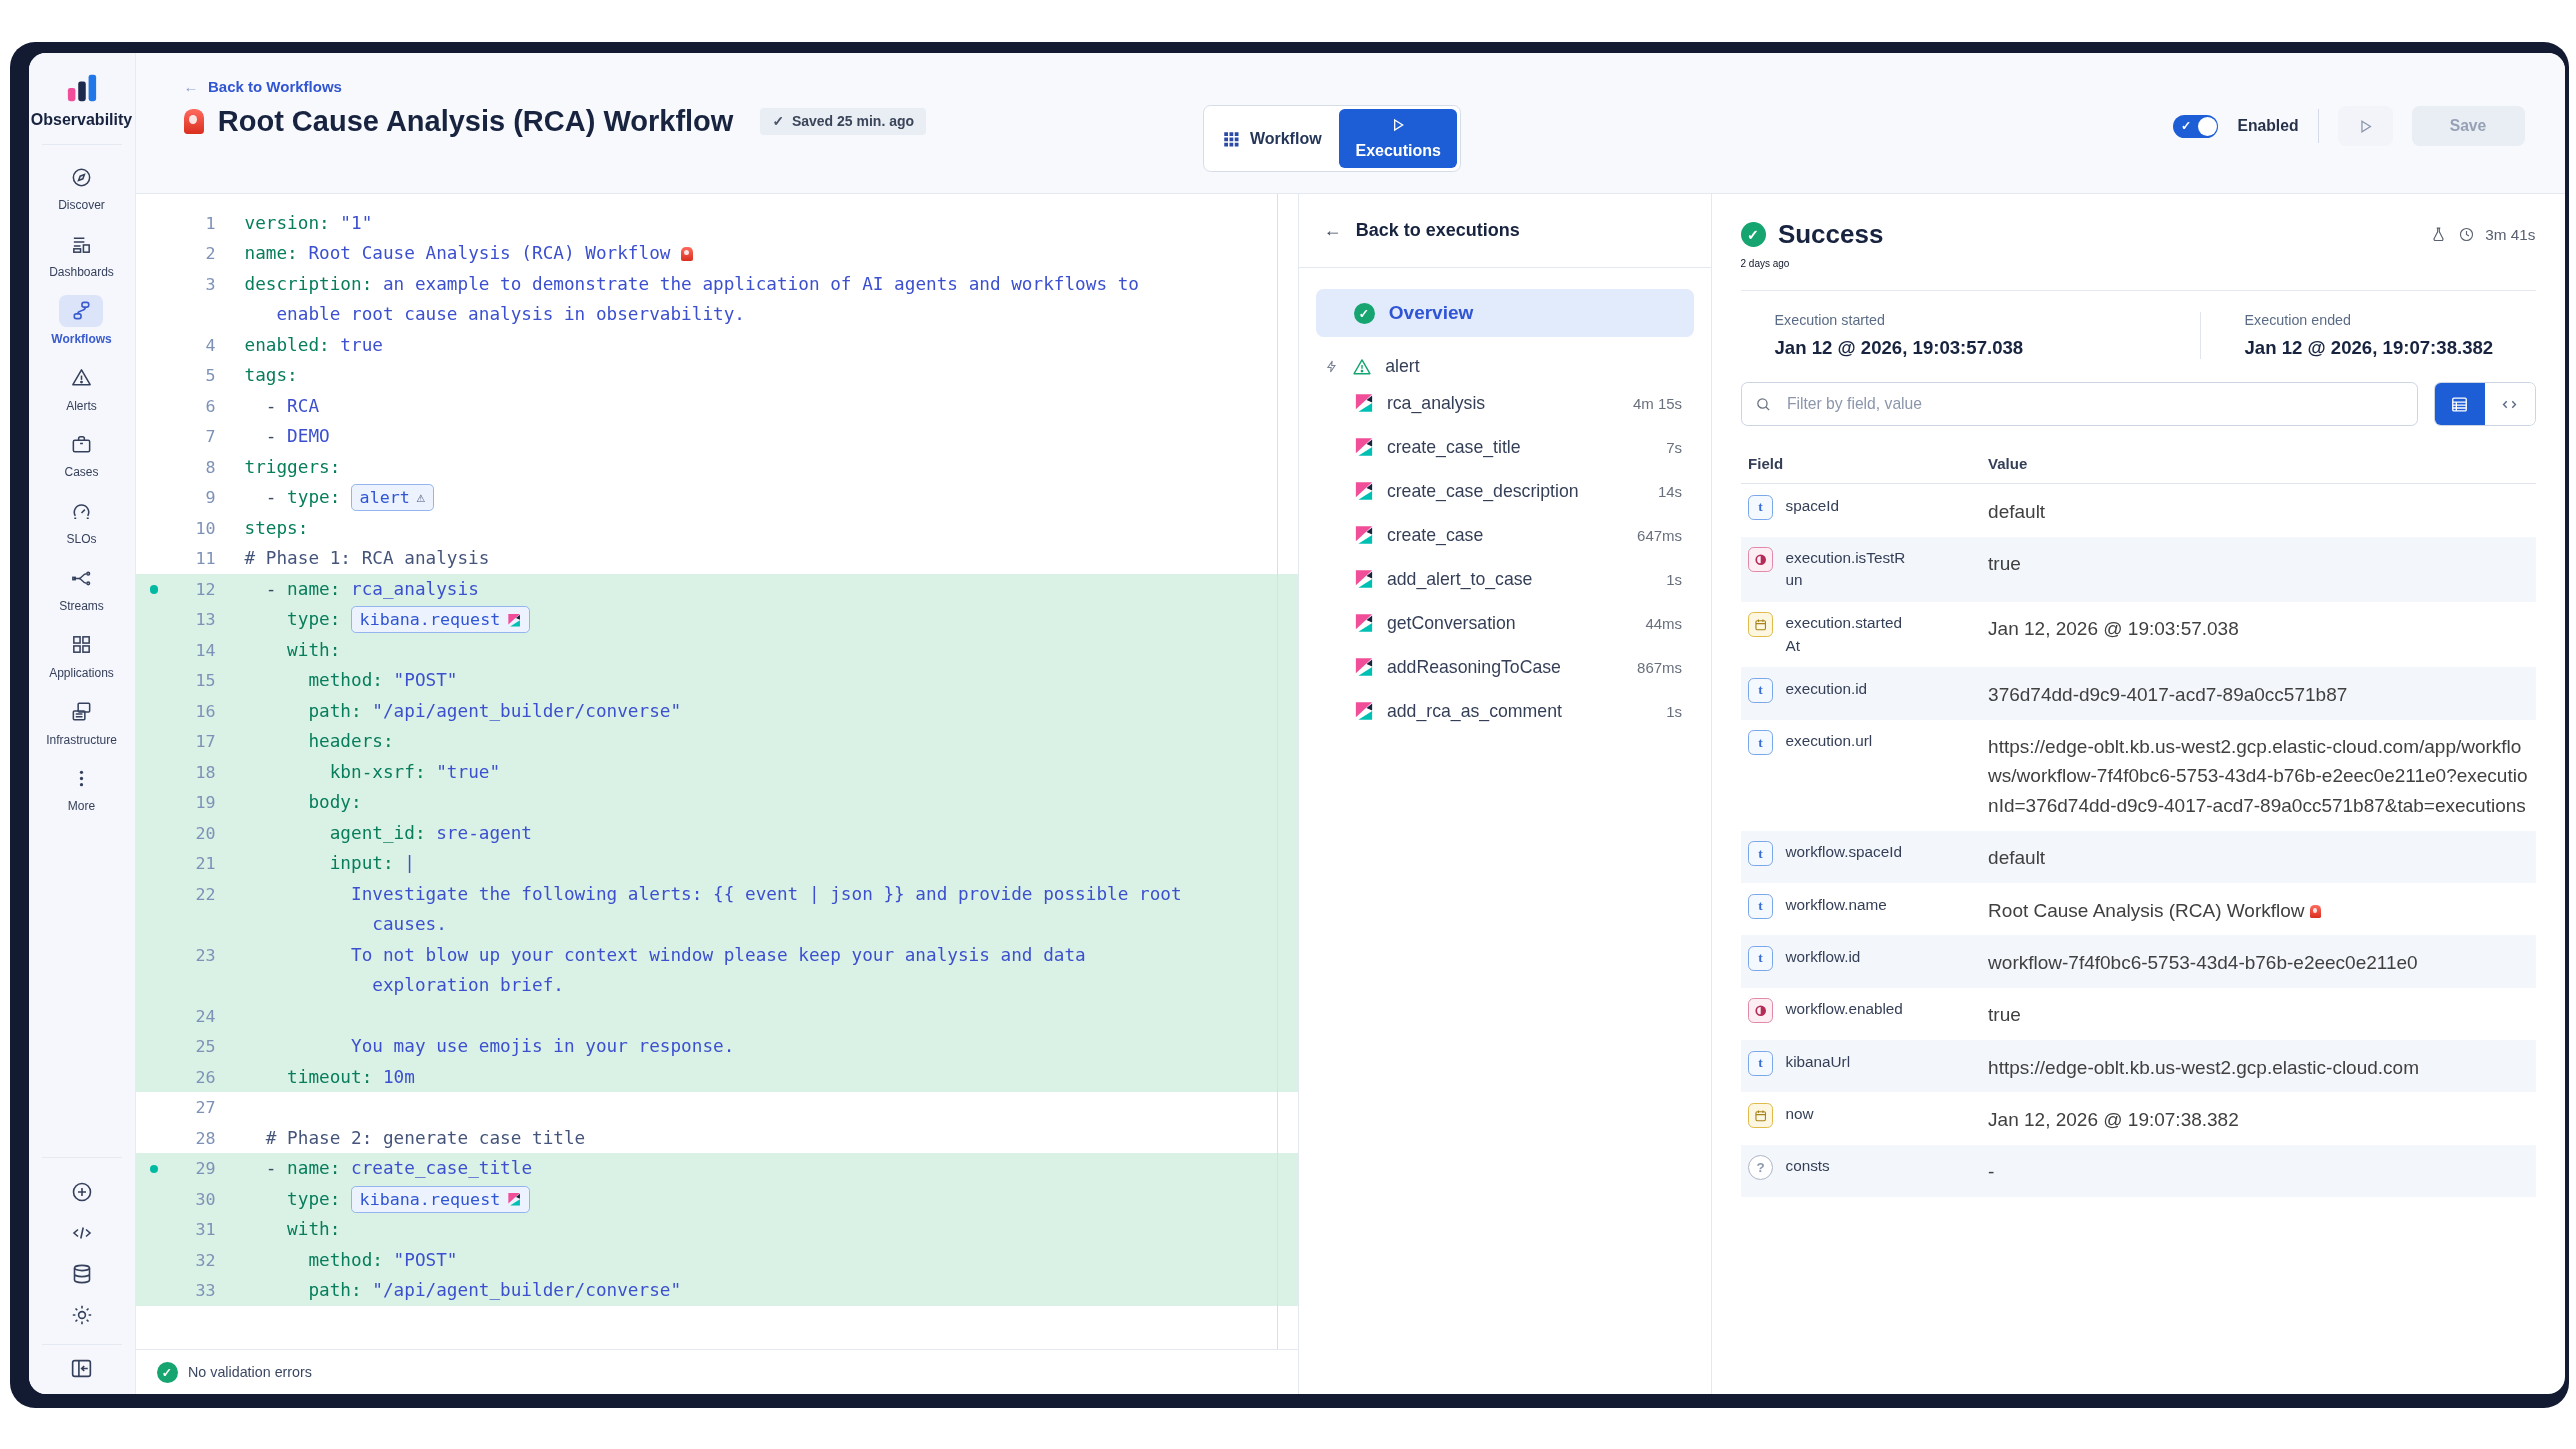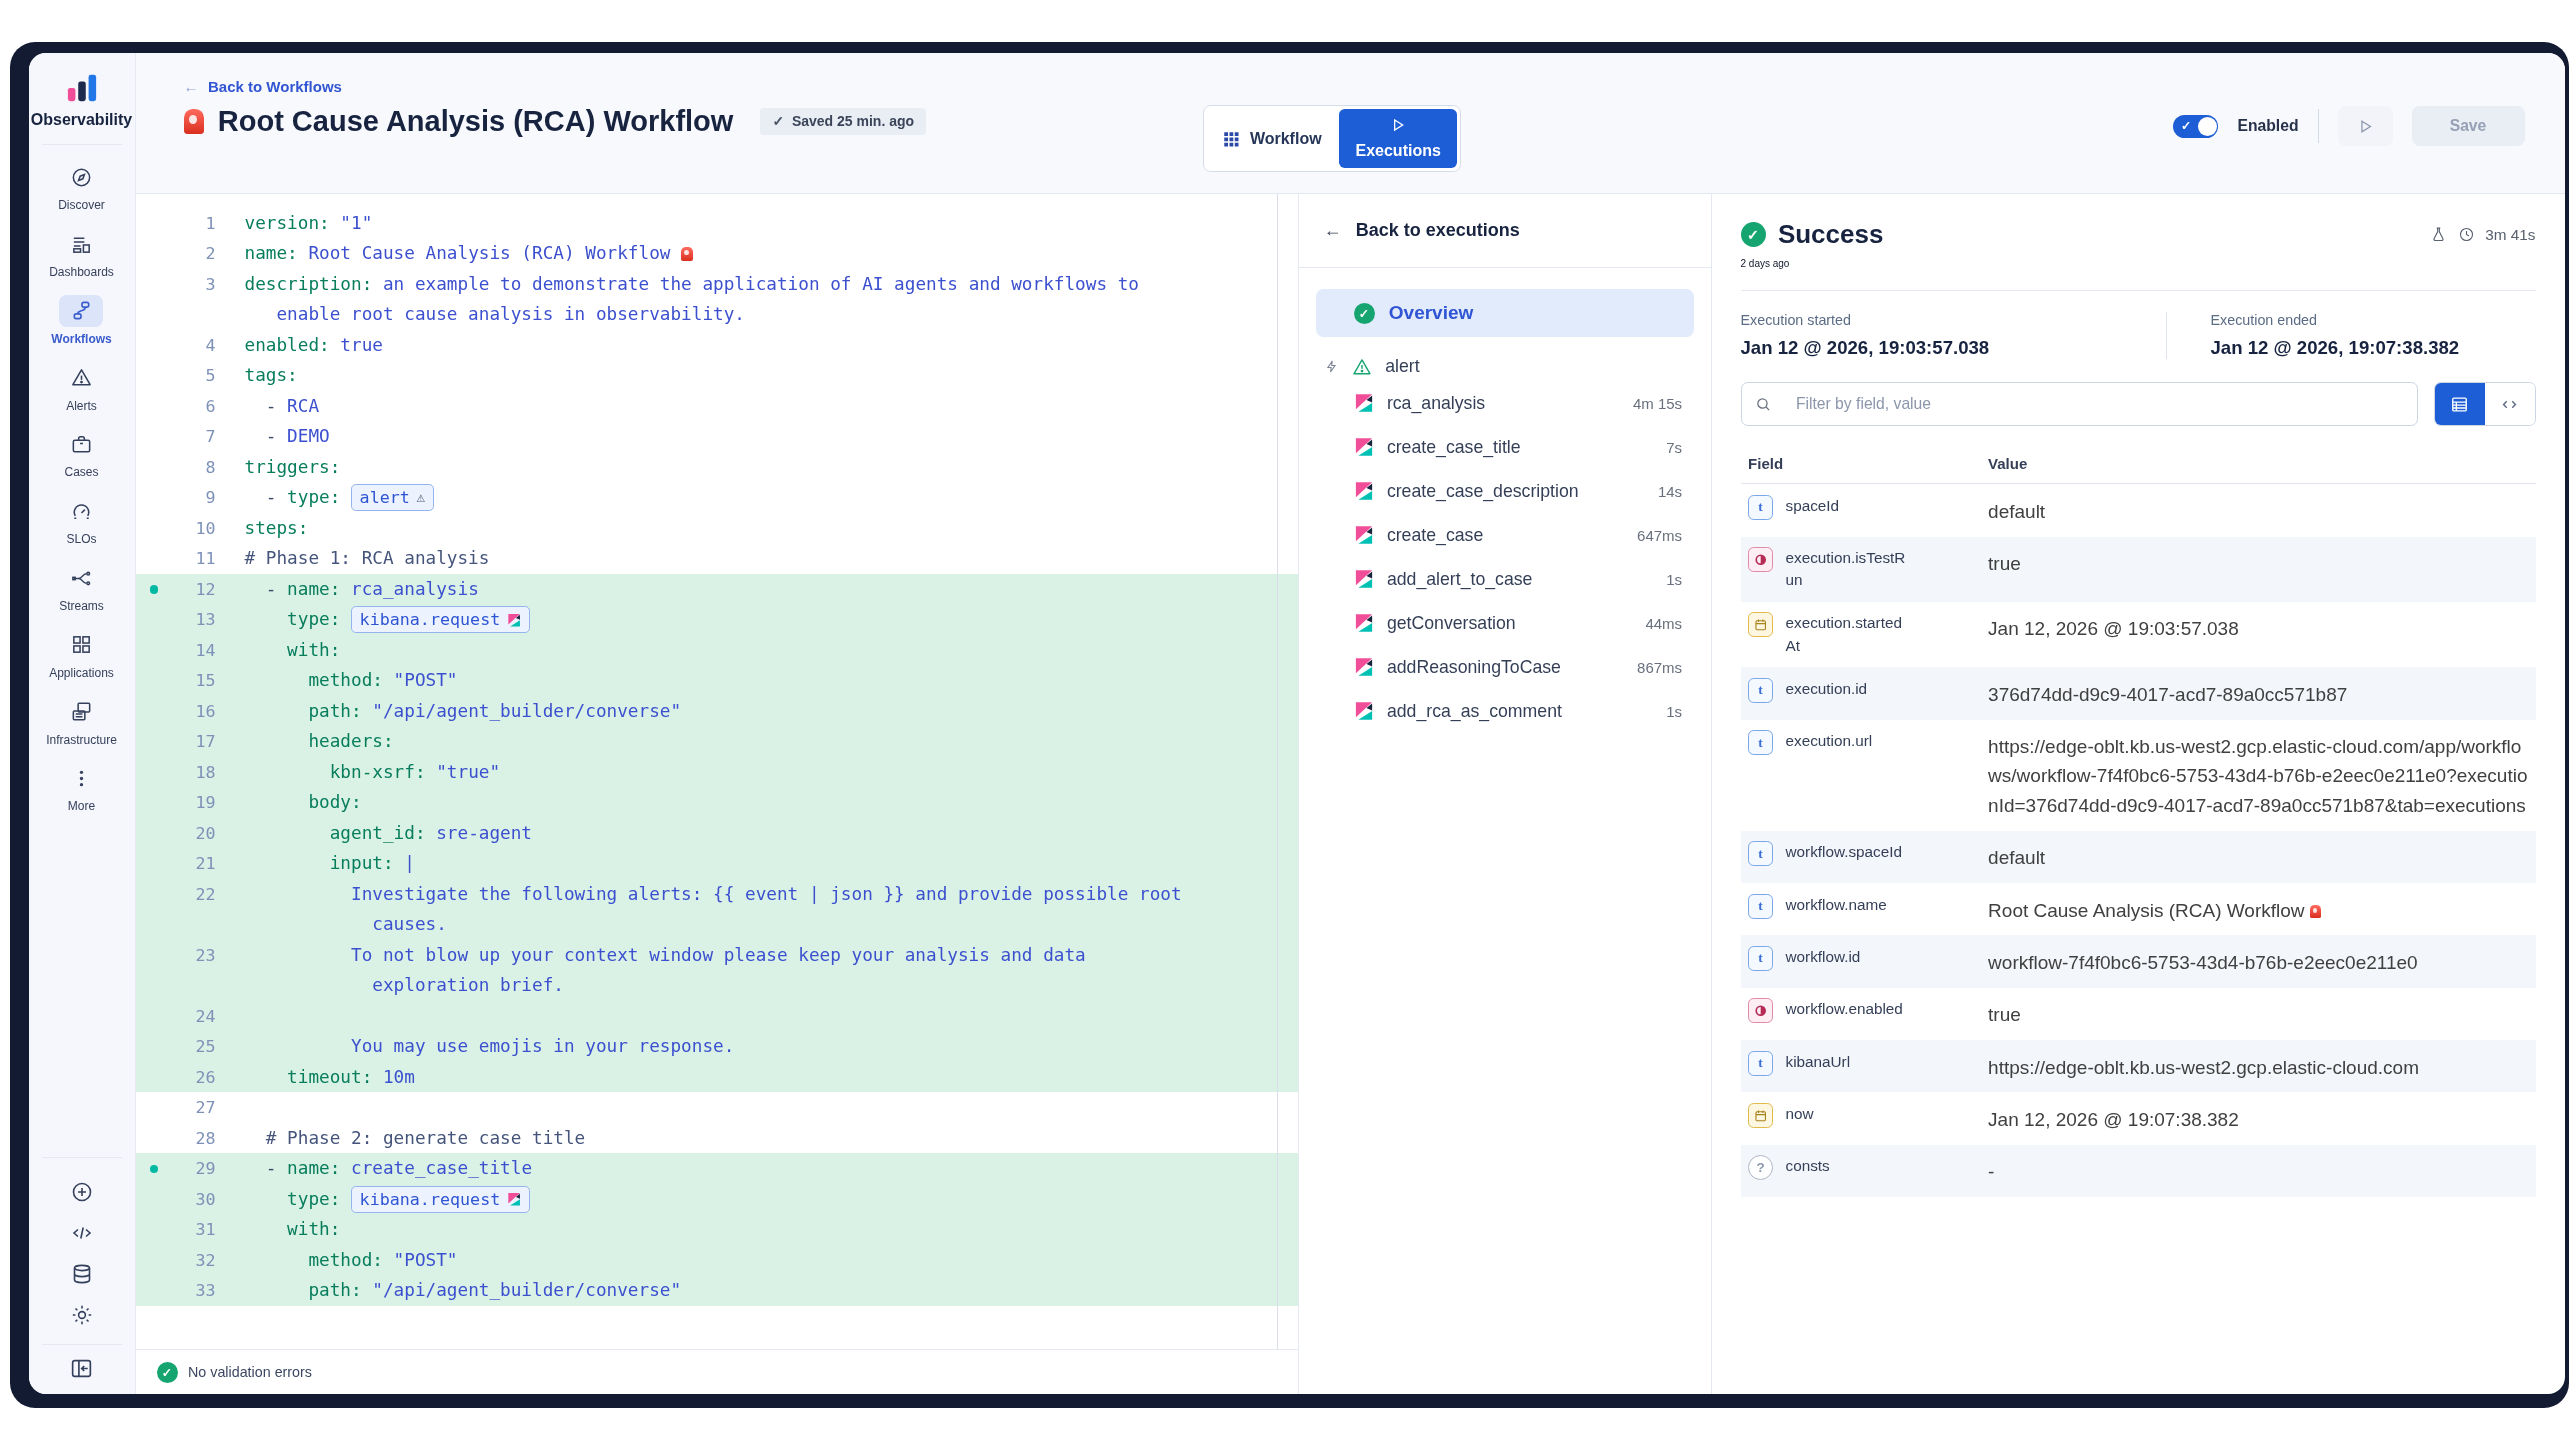--- a/index.html
+++ b/index.html
@@ -74,27 +74,27 @@
   .step-row .dur{margin-left:auto;font-size:15px;color:#69707d;}
 
   
   .right-col{flex:1;border-left:1px solid #e3e8f1;padding:25px 29px 0 29px;min-width:0;overflow:hidden;}
   .succ-row{display:flex;align-items:flex-start;}
   .succ-left{display:flex;align-items:center;gap:12.4px;}
   .succ-title{font-size:26px;font-weight:700;color:#17233f;}
   .succ-right{margin-left:auto;display:flex;align-items:center;gap:10.5px;color:#59606e;font-size:15.3px;margin-top:5.7px;}
   .ago{font-size:10px;color:#0f172a;margin:7.6px 0 0 0;}
   .hr{height:1px;background:#e3e8f1;margin:21px 0;}
-  .exec-times{display:flex;}
+  .exec-times{display:flex;margin-left:34px;}
   .exec-time{width:425px;}
   .exec-time + .exec-time{border-left:1px solid #dfe4ee;padding-left:44px;width:auto;}
   .exec-lb{font-size:14.3px;color:#5a6b85;margin-bottom:9.5px;}
   .exec-val{font-size:18.6px;font-weight:700;color:#17233f;}
   .filter-row{display:flex;align-items:stretch;margin-top:23px;gap:15.3px;}
-  .filter-input{flex:1;height:44px;border:1px solid #cdd5e2;border-radius:6.7px;background:#fff;display:flex;align-items:center;padding:0 13.4px;gap:22px;box-sizing:border-box;}
+  .filter-input{flex:1;height:44px;border:1px solid #cdd5e2;border-radius:6.7px;background:#fff;display:flex;align-items:center;padding:0 13.4px;gap:13px;box-sizing:border-box;}
   .filter-input input{border:none;outline:none;flex:1;font-size:15.7px;color:#343f57;font-family:"Liberation Sans",sans-serif;background:transparent;}
   .filter-input input::placeholder{color:#8b96ab;}
   .viewgrp{display:flex;border:1px solid #cdd5e2;border-radius:6.7px;overflow:hidden;}
   .viewbtn{width:50px;display:flex;align-items:center;justify-content:center;background:#fff;color:#5a6b85;cursor:pointer;}
   .viewbtn.active{background:#1d5ed6;color:#fff;}
   .tbl{margin-top:17px;}
   .tbl-head{display:flex;padding:11.4px 7.6px;border-bottom:1px solid #dfe4ee;font-size:15px;font-weight:700;color:#343f57;}
   .tbl-head .c1{width:240px;flex:none;}
   .tbl-row{display:flex;padding:10.5px 7.6px;align-items:flex-start;}
   .tbl-row.stripe{background:#f3f6fb;}

